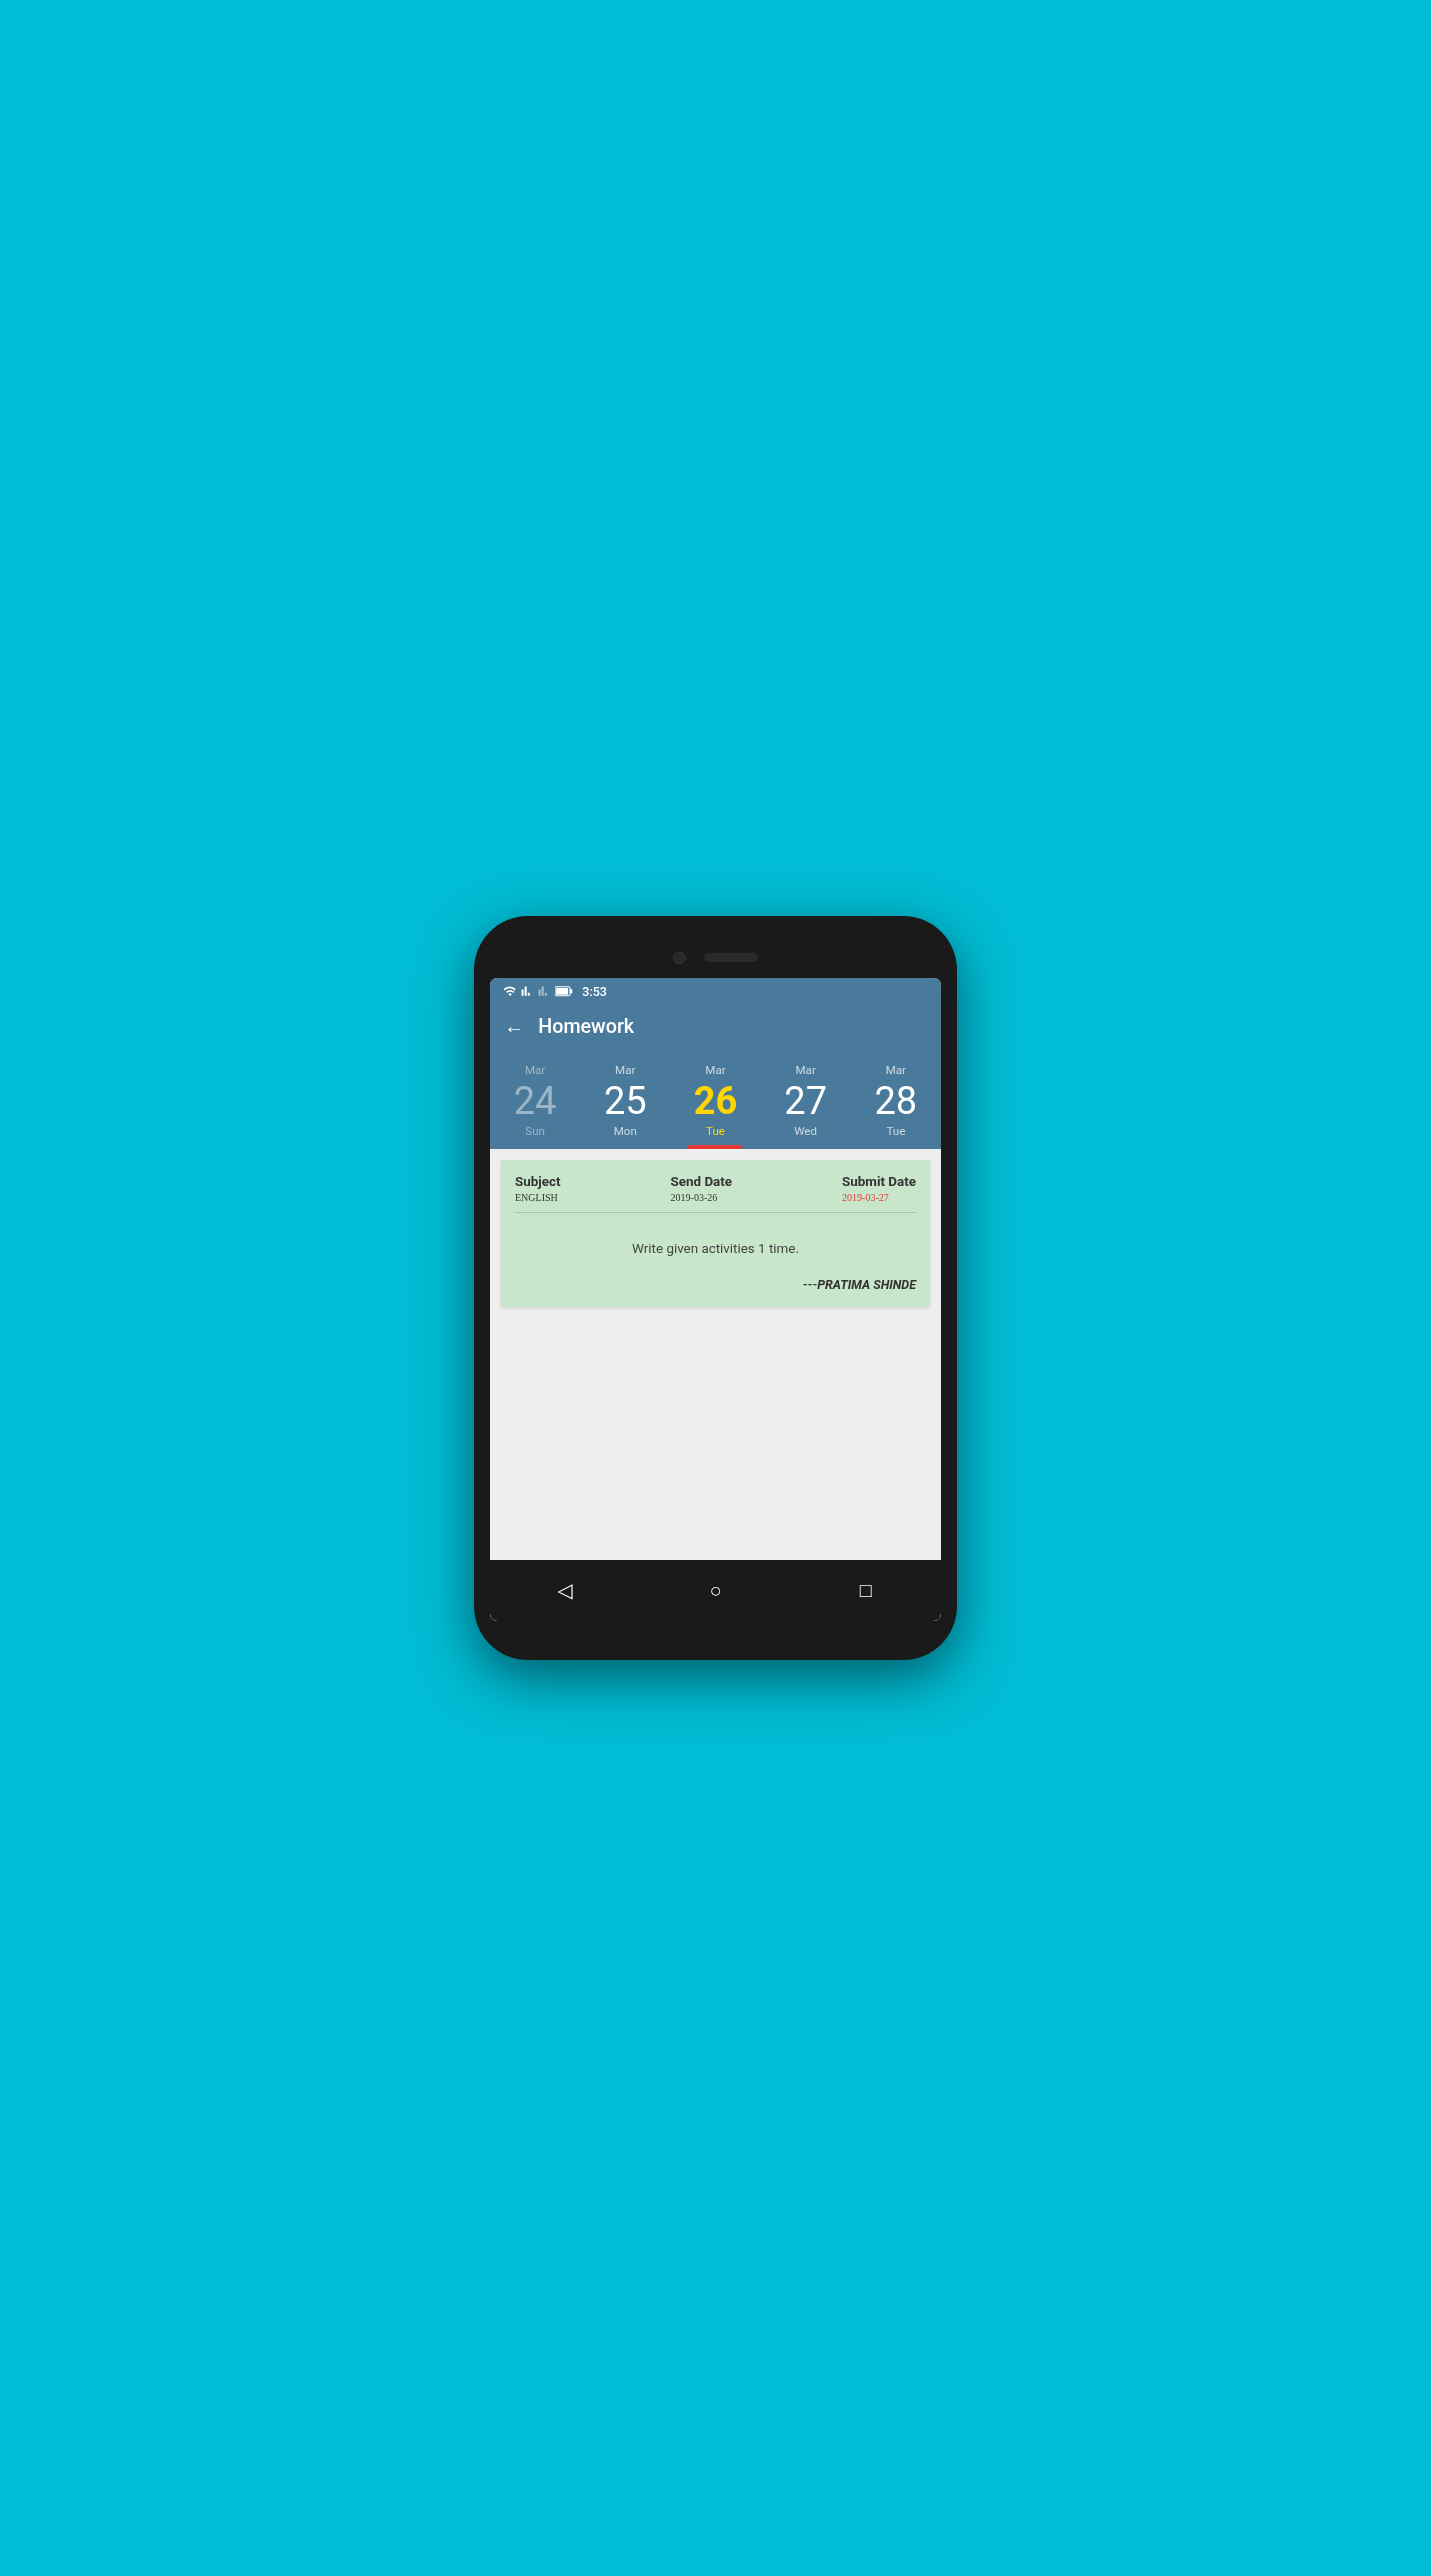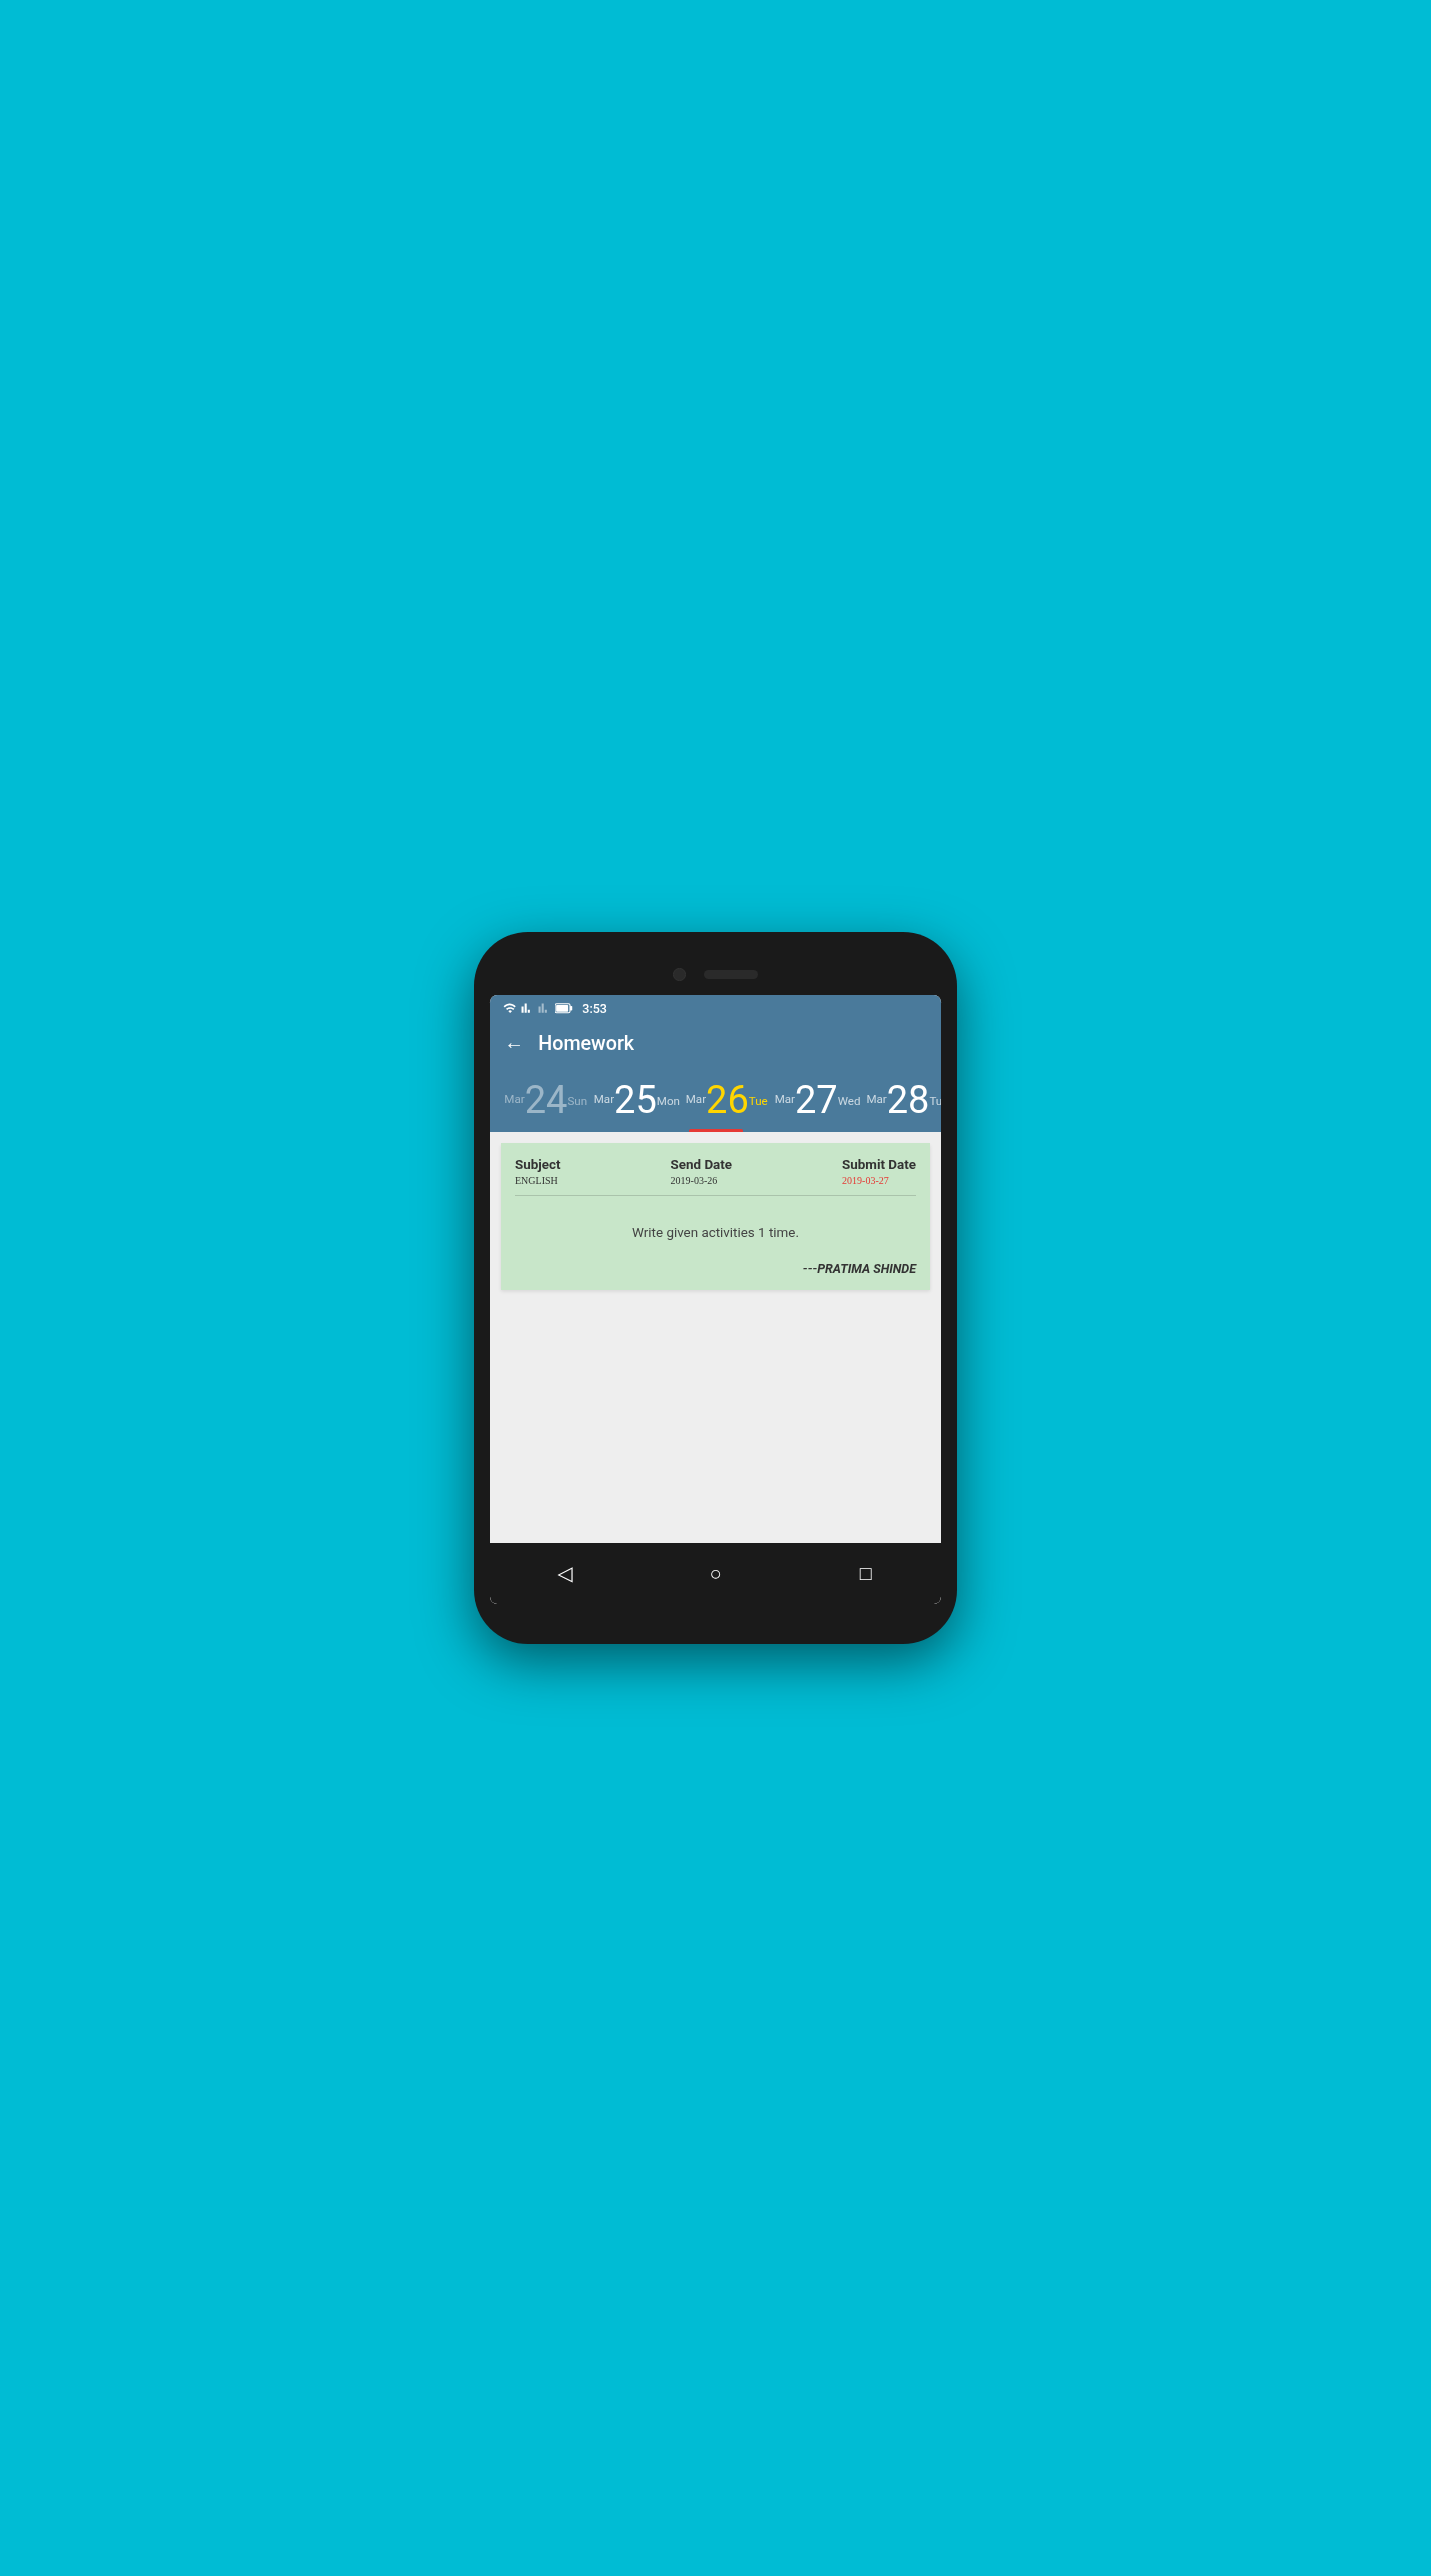--- a/index.html
+++ b/index.html
@@ -99,21 +99,21 @@
     
     .calendar-strip {
       background: #4a7a9b;
       display: flex;
       justify-content: space-around;
       padding: 7.2px 0 0;
     }
 
     .cal-day {
       display: flex;
-      flex-direction: row;
+      flex-direction: column;
       align-items: center;
       padding: 3.6px 14.3px 10.7px;
       cursor: pointer;
       position: relative;
       min-width: 86px;
     }
 
     .cal-day .month-label {
       font-size: 11.6px;
       color: rgba(255,255,255,0.7);
@@ -134,20 +134,21 @@
     }
 
     .cal-day.inactive .month-label,
     .cal-day.inactive .day-number,
     .cal-day.inactive .day-name {
       color: rgba(255,255,255,0.45);
     }
 
     .cal-day.active .day-number {
       color: #FFD600;
+      font-weight: bold;
     }
 
     .cal-day.active .day-name {
       color: #FFD600;
     }
 
     .cal-day.active::after {
       content: '';
       position: absolute;
       bottom: 0;

